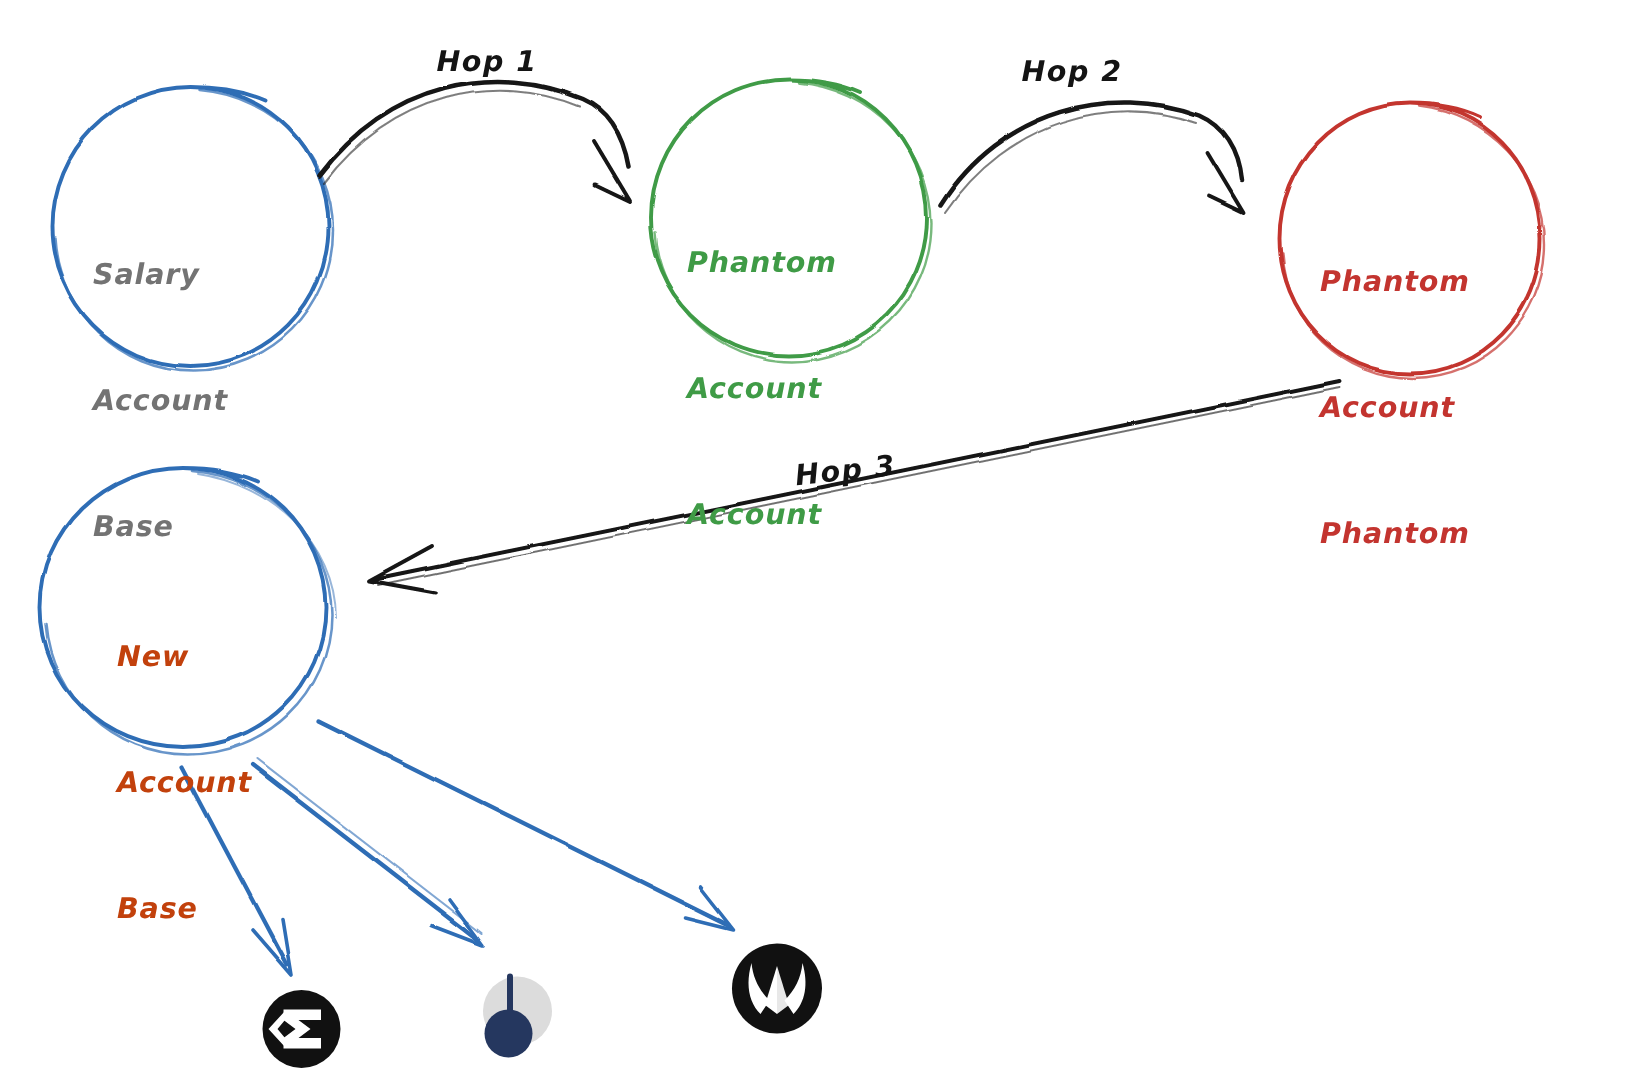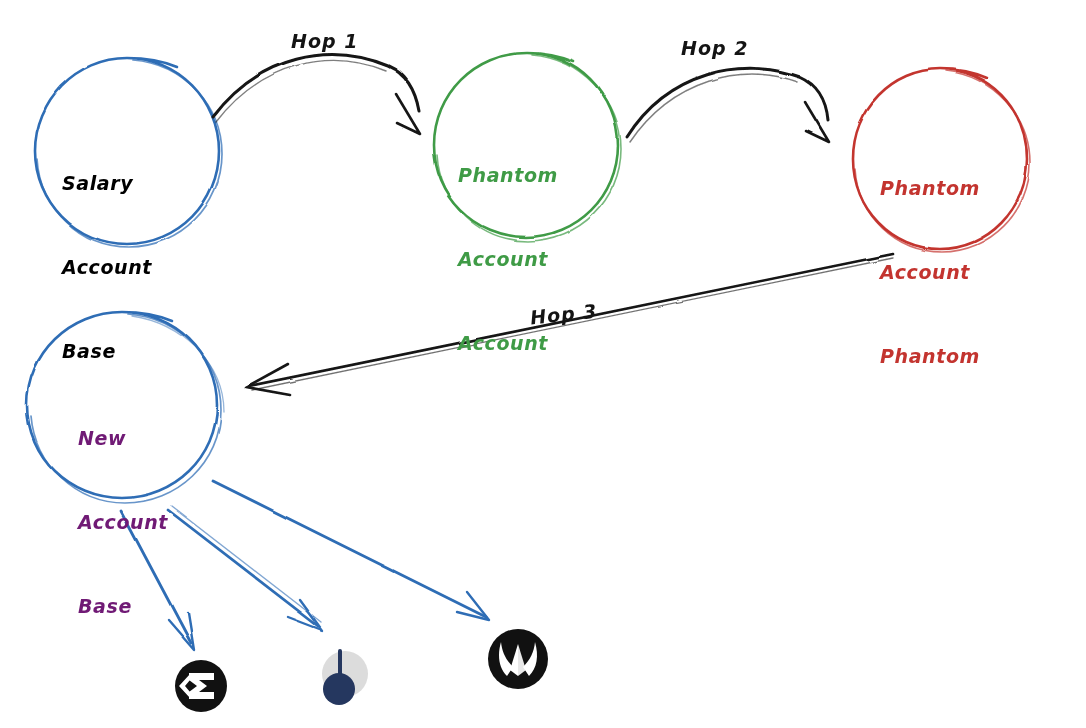--- a/index.html
+++ b/index.html
@@ -173,39 +173,39 @@
       <circle cx="518" cy="659" r="30" fill="#111111"></circle>
       <g>
         <path d="M 518 644 L 518 676 L 510 670 Z" fill="#ffffff"></path>
         <path d="M 518 644 L 518 676 L 526 670 Z" fill="#e8e8e8"></path>
         <path d="M 501 642 C 497 656 499 668 507 676 L 513 667 C 506 660 502 652 501 642 Z" fill="#ffffff"></path>
         <path d="M 535 642 C 539 656 537 668 529 676 L 523 667 C 530 660 534 652 535 642 Z" fill="#ffffff"></path>
       </g>
     </g>
   </svg>
 
-  <div class="node-label" style="left:62px; top:113px; color:#000000;">
+  <div class="node-label" style="left:62px; top:113px; color:#737373;">
     <div>Salary</div>
     <div>Account</div>
     <div>Base</div>
   </div>
 
   <div class="node-label" style="left:458px; top:105px; color:#3f9b46;">
     <div>Phantom</div>
     <div>Account</div>
     <div>Account</div>
   </div>
 
   <div class="node-label" style="left:880px; top:118px; color:#c3342f;">
     <div>Phantom</div>
     <div>Account</div>
     <div>Phantom</div>
   </div>
 
-  <div class="node-label" style="left:78px; top:368px; color:#701a75;">
+  <div class="node-label" style="left:78px; top:368px; color:#c2410c;">
     <div>New</div>
     <div>Account</div>
     <div>Base</div>
   </div>
 
   <div class="hop-label" style="left:276px; top:30px;margin-left:15px;">Hop 1</div>
 
   <div class="hop-label" style="left:681px; top:37px;">Hop 2</div>
 
   <div class="hop-label" style="left:530px; top:303px; transform:rotate(-6deg);">Hop 3</div>

